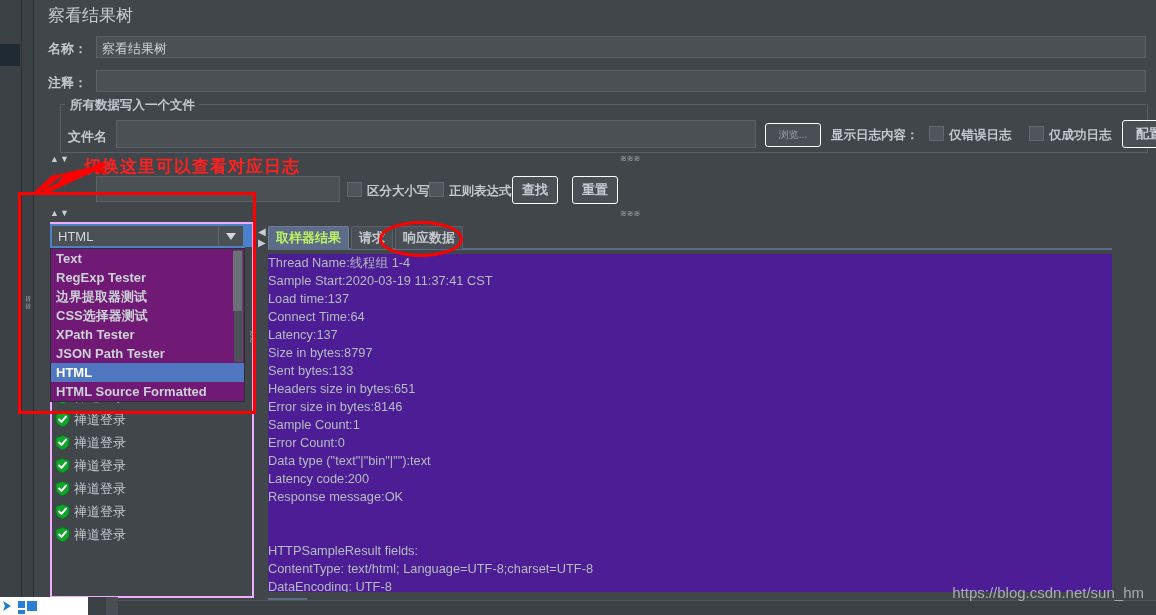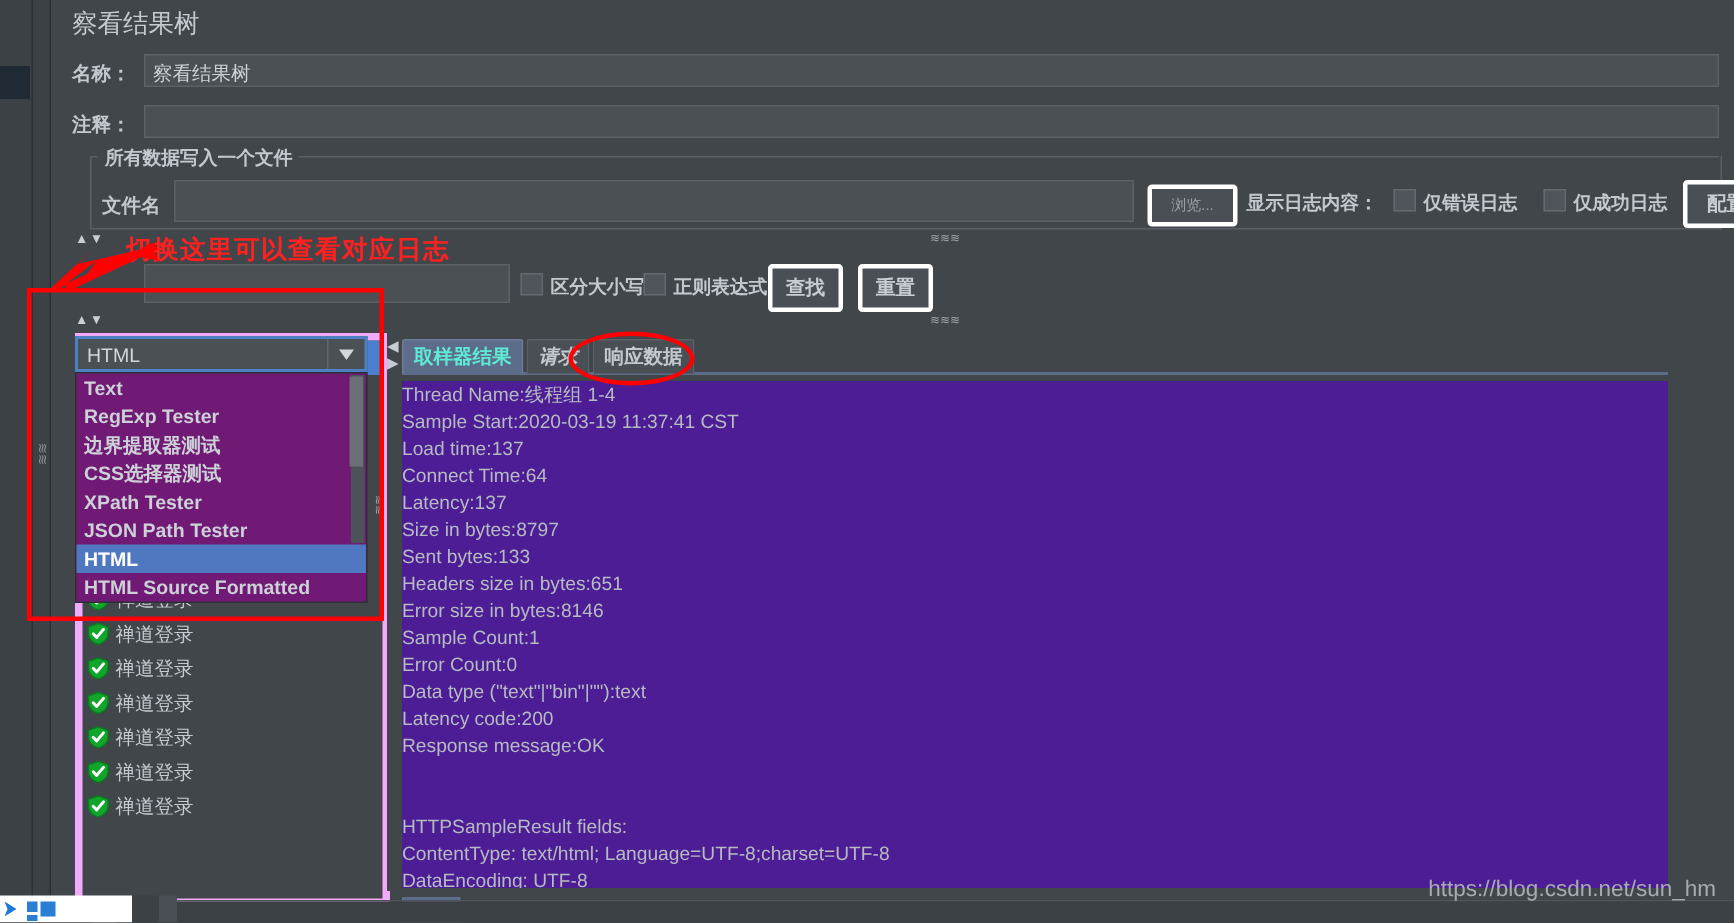--- a/index.html
+++ b/index.html
@@ -38,53 +38,53 @@
      color:#cdd2d8;font-size:13px;padding:3px 5px;box-sizing:border-box;}
 
   
   #grp{position:absolute;left:26px;top:104px;width:1086px;height:48px;
       border:1px solid #595f65;border-top:none;}
   #grp-legend{position:absolute;left:32px;top:97px;background:#41464b;padding:0 4px;
       font-size:12.5px;color:#c3c8ce;font-weight:bold;}
   #grp-topline-l{position:absolute;left:26px;top:104px;width:5px;height:1px;background:#595f65;}
   #grp-topline-r{position:absolute;left:146px;top:104px;width:966px;height:1px;background:#595f65;}
 
-  .btn{position:absolute;background:#4a4f55;border:3px solid #ffffff;border-radius:3px;
+  .btn{position:absolute;background:#4a4f55;border:1px solid #ffffff;border-radius:3px;
     color:#c8cdd3;font-size:13px;text-align:center;font-weight:bold;cursor:pointer;
     display:flex;align-items:center;justify-content:center;}
   .btn.small{font-size:10px;font-weight:normal;color:#9aa0a6;}
 
   .cbx{position:absolute;width:13px;height:13px;background:#50555b;border:1px solid #64696f;}
   .cbx-lbl{position:absolute;font-size:12.5px;color:#c3c8ce;font-weight:bold;}
 
   
   .grip{position:absolute;color:#9fa5ab;font-size:8px;letter-spacing:0px;line-height:8px;}
   .updown{position:absolute;color:#c9ced4;font-size:9px;letter-spacing:1px;line-height:9px;}
 
   
   #tree-panel{position:absolute;left:50px;top:222px;width:200px;height:372px;
-     background:#41464b;border:5px solid #f0abfc;overflow:hidden;}
+     background:#41464b;border:2px solid #f0abfc;overflow:hidden;}
   .tree-row{position:relative;height:23px;padding-left:22px;line-height:23px;font-size:13px;color:#c5cad0;}
   .tree-row.sel{background:#4b7fd0;color:#ffffff;}
   .shield{position:absolute;left:3px;top:4px;width:15px;height:15px;}
 
   #tree-scroll{position:absolute;left:248px;top:222px;width:8px;height:372px;}
   #tree-scroll-grip{position:absolute;left:249px;top:330px;width:6px;height:34px;
      color:#9fa5ab;font-size:8px;line-height:6px;writing-mode:vertical-rl;}
 
   #scroll-auto-cbx{position:absolute;left:62px;top:601px;width:13px;height:13px;background:#50555b;border:1px solid #64696f;}
   #scroll-auto-lbl{position:absolute;left:82px;top:600px;font-size:13px;color:#c3c8ce;font-weight:bold;}
 
   
   #res-panel{position:absolute;left:258px;top:222px;width:854px;height:372px;background:#41464b;}
   #tab-arrows{position:absolute;left:258px;top:226px;width:10px;height:26px;color:#c7ccd2;font-size:10px;line-height:11px;}
   .tab{position:absolute;top:226px;height:22px;padding:0 7px;line-height:22px;
      border:1px solid #5b6167;border-bottom:none;font-size:13px;font-weight:bold;
      border-radius:2px 2px 0 0;cursor:pointer;}
-  .tab.active{background:#5d6c88;color:#5eead4;border-color:#6e7d99;}
+  .tab.active{background:#5d6c88;color:#bef264;border-color:#6e7d99;}
   .tab.idle{background:#4a4f55;color:#c3c8ce;}
   #tab-underline{position:absolute;left:268px;top:248px;width:844px;height:2px;background:#5d6c88;}
 
   #res-text{position:absolute;left:268px;top:254px;width:844px;height:338px;
      background:#4c1d95;overflow:hidden;}
   .res-line{height:18px;line-height:18px;font-size:12.8px;color:#b6bbc1;white-space:pre;}
 
   #rawparsed{position:absolute;left:268px;top:598px;width:844px;height:17px;}
   .rp-tab{position:absolute;top:0;height:17px;padding:0 7px;line-height:17px;font-size:12px;font-weight:bold;}
   .rp-tab.active{background:#5d6c88;color:#ffffff;}
@@ -310,14 +310,14 @@
 <div id="taskbar">
   <div class="tb-ico tb-a"></div>
   <div class="tb-ico tb-b"></div>
   <div class="tb-ico tb-c"></div>
   <div class="tb-ico tb-d"></div>
 </div>
 <div id="taskbar-gap"></div>
 <div id="taskbar-seg2"></div>
 
 <div class="tab active" style="left: 268px;">取样器结果</div>
-<div class="tab idle" style="left: 351px; font-style: italic;">请求</div>
+<div class="tab idle" style="left: 351px;">请求</div>
 <div class="tab idle" style="left: 395px; text-align: center;">响应数据</div>
 
 </body></html>

